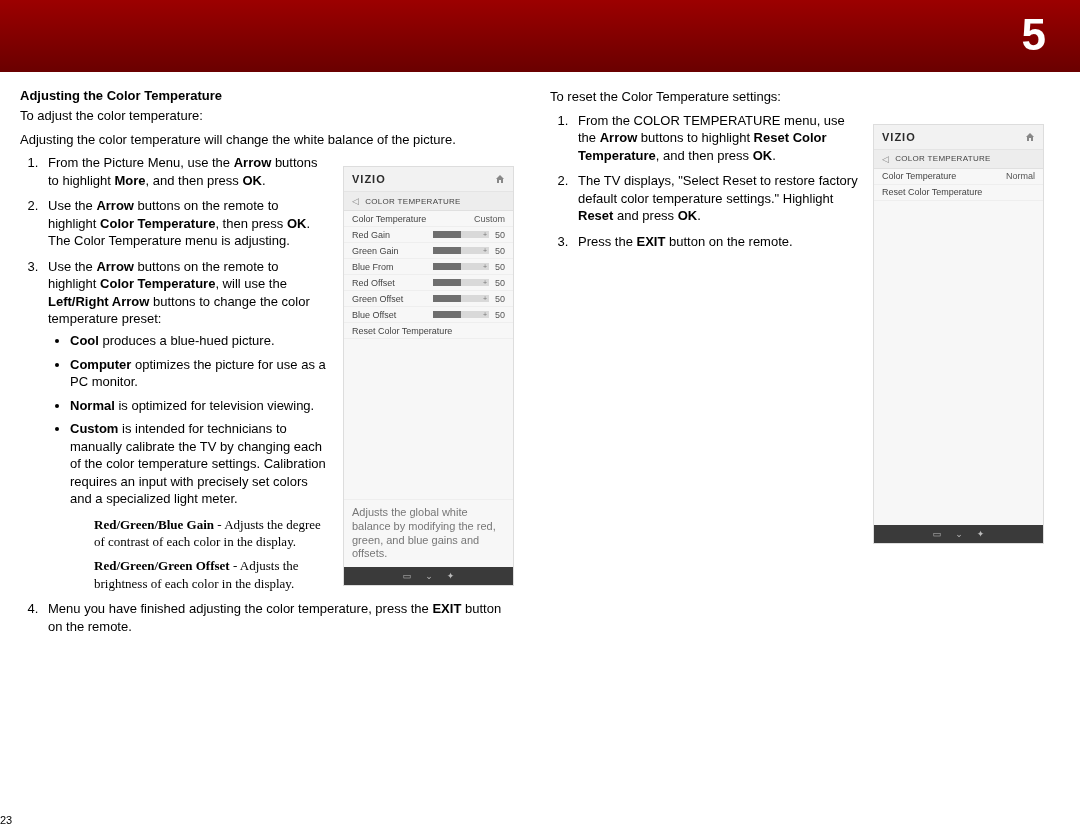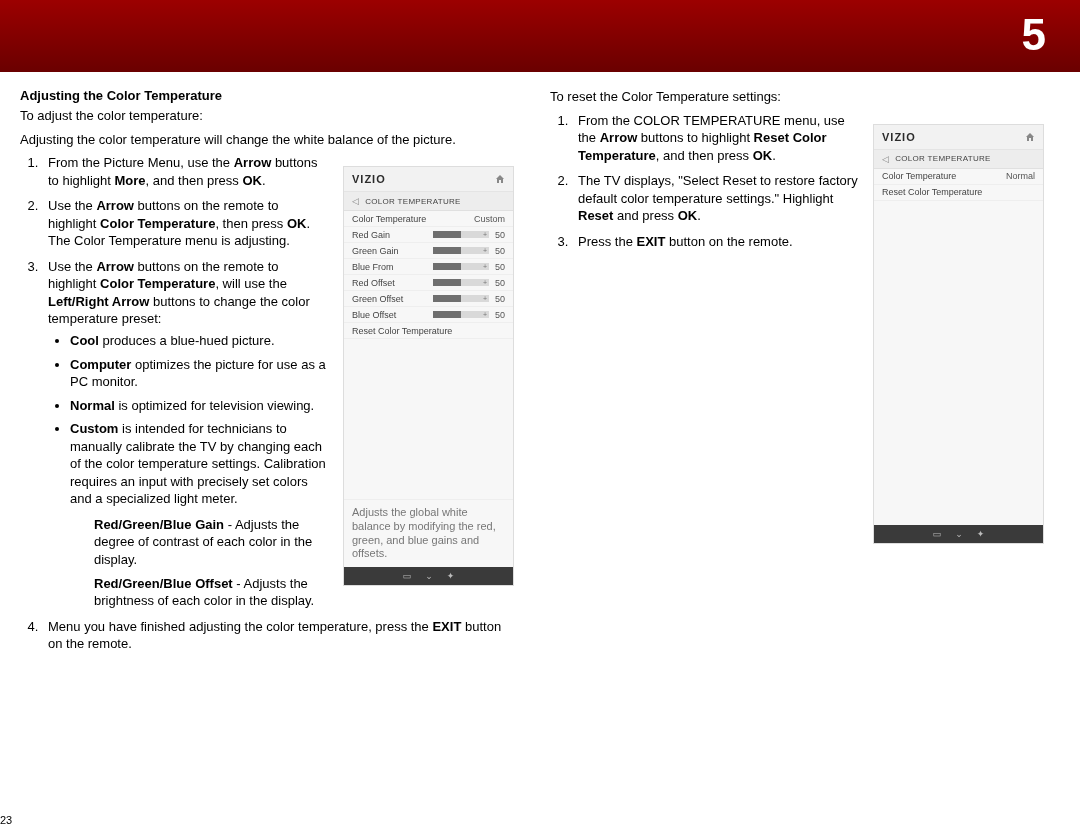--- a/index.html
+++ b/index.html
@@ -138,21 +138,21 @@
     align-items:center;
     gap:14px;
   }
   .osd .footer span {
     color:#bbb;
     font-size:9px;
   }
   .osd.small { height:420px; }
   .osd.small .spacer { min-height:240px; }
 
-  .sub-indent { padding-left:24px; }
+  .sub-indent { padding-left:24px;font-family:Liberation Serif, serif; }
   .page-footer {
     position:absolute;
     bottom:8px;
     left:0;
     width:100%;
     text-align:left;
     font-size:11px;
   }
 </style>
 </head>
@@ -241,21 +241,21 @@
         <span>Use the </span><b>Arrow</b><span> buttons on the remote to highlight </span><b>Color Temperature</b><span>, will use the </span><b>Left/Right Arrow</b><span> buttons to change the color temperature preset:</span>
         <ul>
           <li><b>Cool</b><span> produces a blue-hued picture.</span></li>
           <li><b>Computer</b><span> optimizes the picture for use as a PC monitor.</span></li>
           <li><b>Normal</b><span> is optimized for television viewing.</span></li>
           <li><b>Custom</b><span> is intended for technicians to manually calibrate the TV by changing each of the color temperature settings. Calibration requires an input with precisely set colors and a specialized light meter.</span>
             <p class="sub-indent" style="margin-top:8px">
               <b>Red/Green/Blue Gain</b><span> - Adjusts the degree of contrast of each color in the display.</span>
             </p>
             <p class="sub-indent">
-              <b>Red/Green/Blue Offset</b><span> - Adjusts the brightness of each color in the display.</span>
+              <b>Red/Green/Green Offset</b><span> - Adjusts the brightness of each color in the display.</span>
             </p>
           </li>
         </ul>
       </li>
       <li>
         <span>Menu you have finished adjusting the color temperature, press the </span><b>EXIT</b><span> button on the remote.</span>
       </li>
     </ol>
   </div>
 

